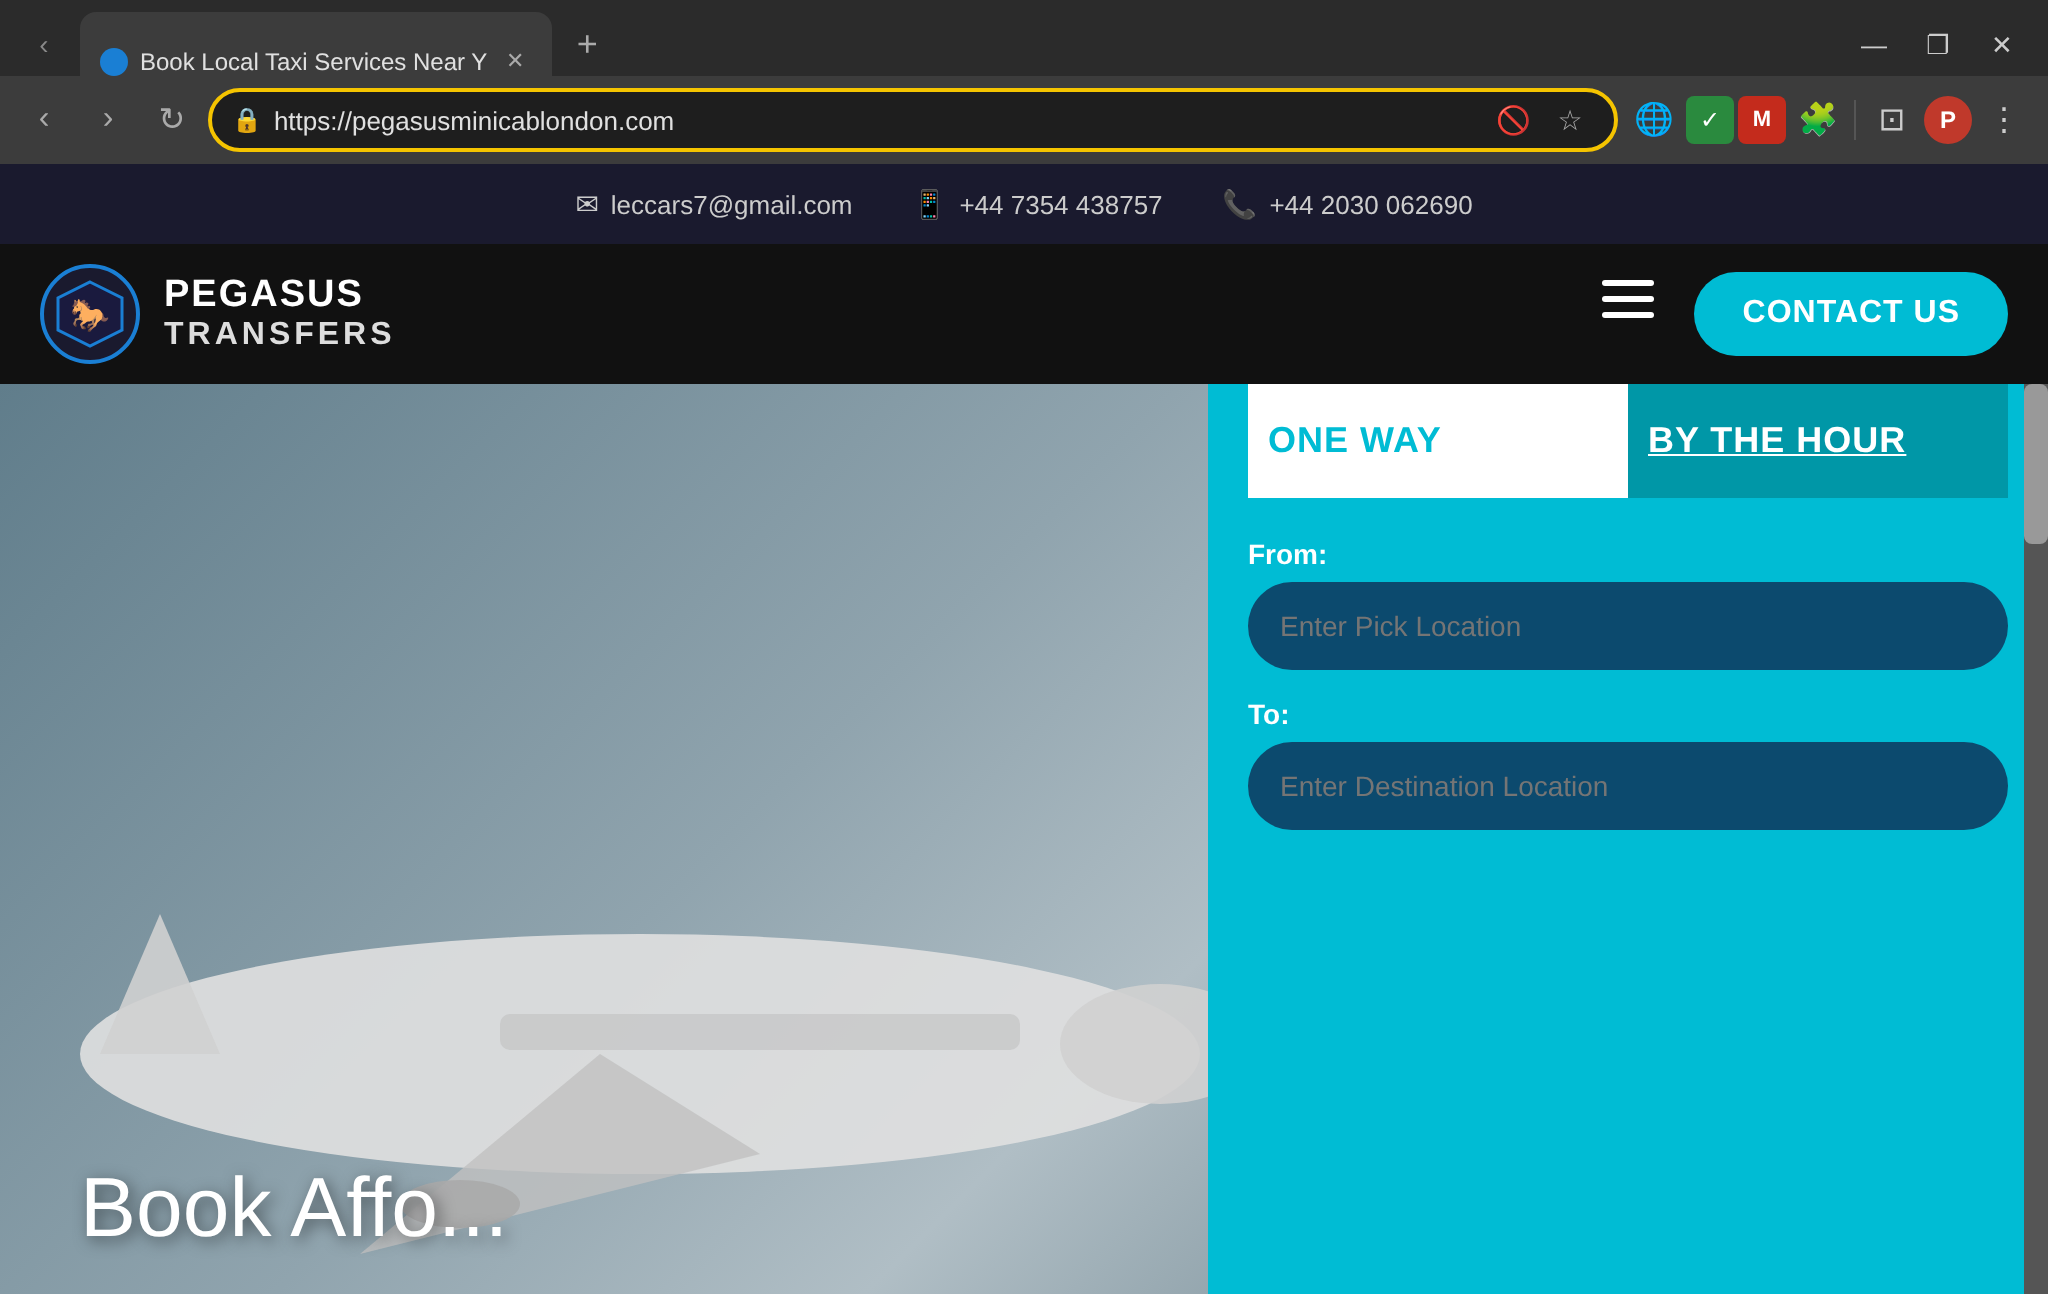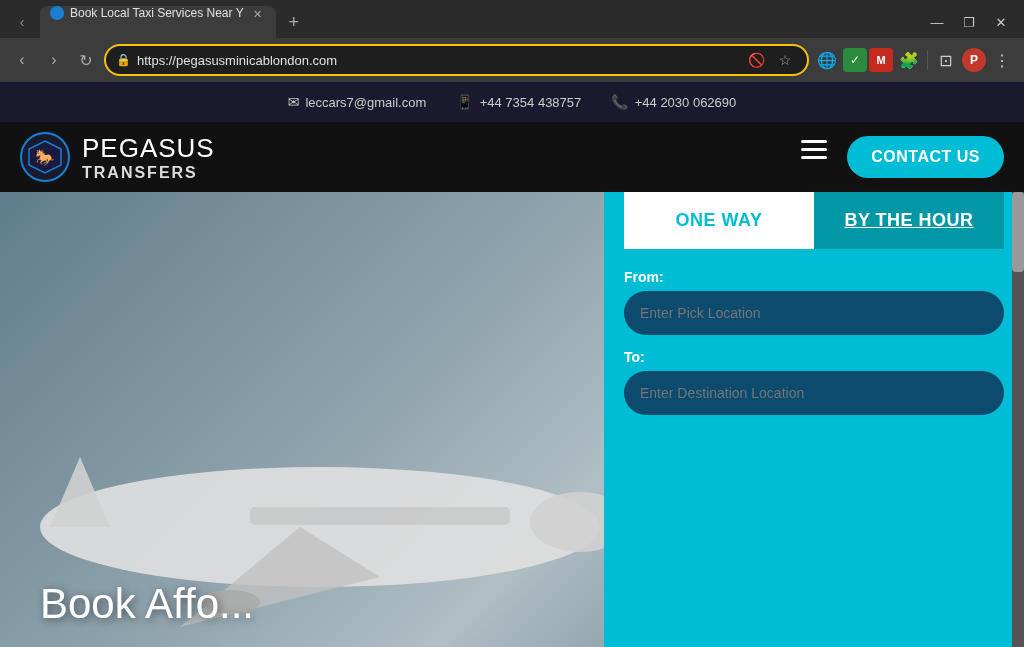--- a/index.html
+++ b/index.html
@@ -18,21 +18,21 @@
       height: 38px;
       padding: 6px 8px 0 8px;
       gap: 4px;
       background: #2b2b2b;
     }
     .browser-nav-chevron {
       width: 28px; height: 28px; display: flex; align-items: center; justify-content: center;
       color: #888; font-size: 14px; cursor: pointer; border-radius: 50%;
     }
     .tab-item {
-      display: flex; align-items: flex-start; gap: 6px;
+      display: flex; align-items: flex-end; gap: 6px;
       background: #3c3c3c; border-radius: 8px 8px 0 0;
       padding: 0 10px; height: 32px; min-width: 180px; max-width: 240px;
       color: #e0e0e0; font-size: 12px;
     }
     .tab-item .tab-favicon {
       width: 14px; height: 14px; background: #1a7fd4; border-radius: 50%; flex-shrink: 0;
     }
     .tab-title { flex: 1; overflow: hidden; text-overflow: ellipsis; white-space: nowrap; }
     .tab-close {
       width: 16px; height: 16px; display: flex; align-items: center; justify-content: center;
@@ -111,21 +111,21 @@
       padding: 0 20px; height: 70px; justify-content: space-between;
     }
     .logo-area { display: flex; align-items: center; gap: 12px; }
     .logo-icon {
       width: 50px; height: 50px; border-radius: 50%;
       background: #1a1a2e; border: 2px solid #1a7fd4;
       display: flex; align-items: center; justify-content: center;
       color: white; font-size: 20px;
     }
     .logo-text { color: white; }
-    .logo-text .line1 { font-size: 26px; font-weight: 400; letter-spacing: 1px; }
+    .logo-text .line1 { font-size: 19px; font-weight: 700; letter-spacing: 1px; }
     .logo-text .line2 { font-size: 16px; font-weight: 600; letter-spacing: 2px; color: #ddd; }
     .nav-right { display: flex; gap: 16px; }
     .hamburger { display: flex; flex-direction: column; gap: 5px; cursor: pointer; padding: 4px; }
     .hamburger span { display: block; width: 26px; height: 3px; background: white; border-radius: 2px; }
     .contact-btn {
       background: #00bcd4; color: white; font-size: 16px; font-weight: 700;
       padding: 12px 24px; border-radius: 30px; cursor: pointer;
       border: none; letter-spacing: 0.5px;
     }
 
@@ -149,21 +149,21 @@
     
     .booking-panel {
       position: absolute; right: 0; top: 0; bottom: 0;
       width: 420px; background: #00bcd4; padding: 0 20px 20px 20px;
       display: flex; flex-direction: column;
     }
     .booking-tabs {
       display: flex; margin-bottom: 20px;
     }
     .booking-tab {
-      flex: 1; padding: 18px 10px; text-align: center;
+      flex: 1; padding: 18px 10px; 
       font-size: 18px; font-weight: 700; cursor: pointer;
       letter-spacing: 0.5px;
     }
     .booking-tab.active {
       background: white; color: #00bcd4;
     }
     .booking-tab.inactive {
       background: #0097a7; color: white; text-decoration: underline;
     }
     .form-group { margin-bottom: 14px; }

